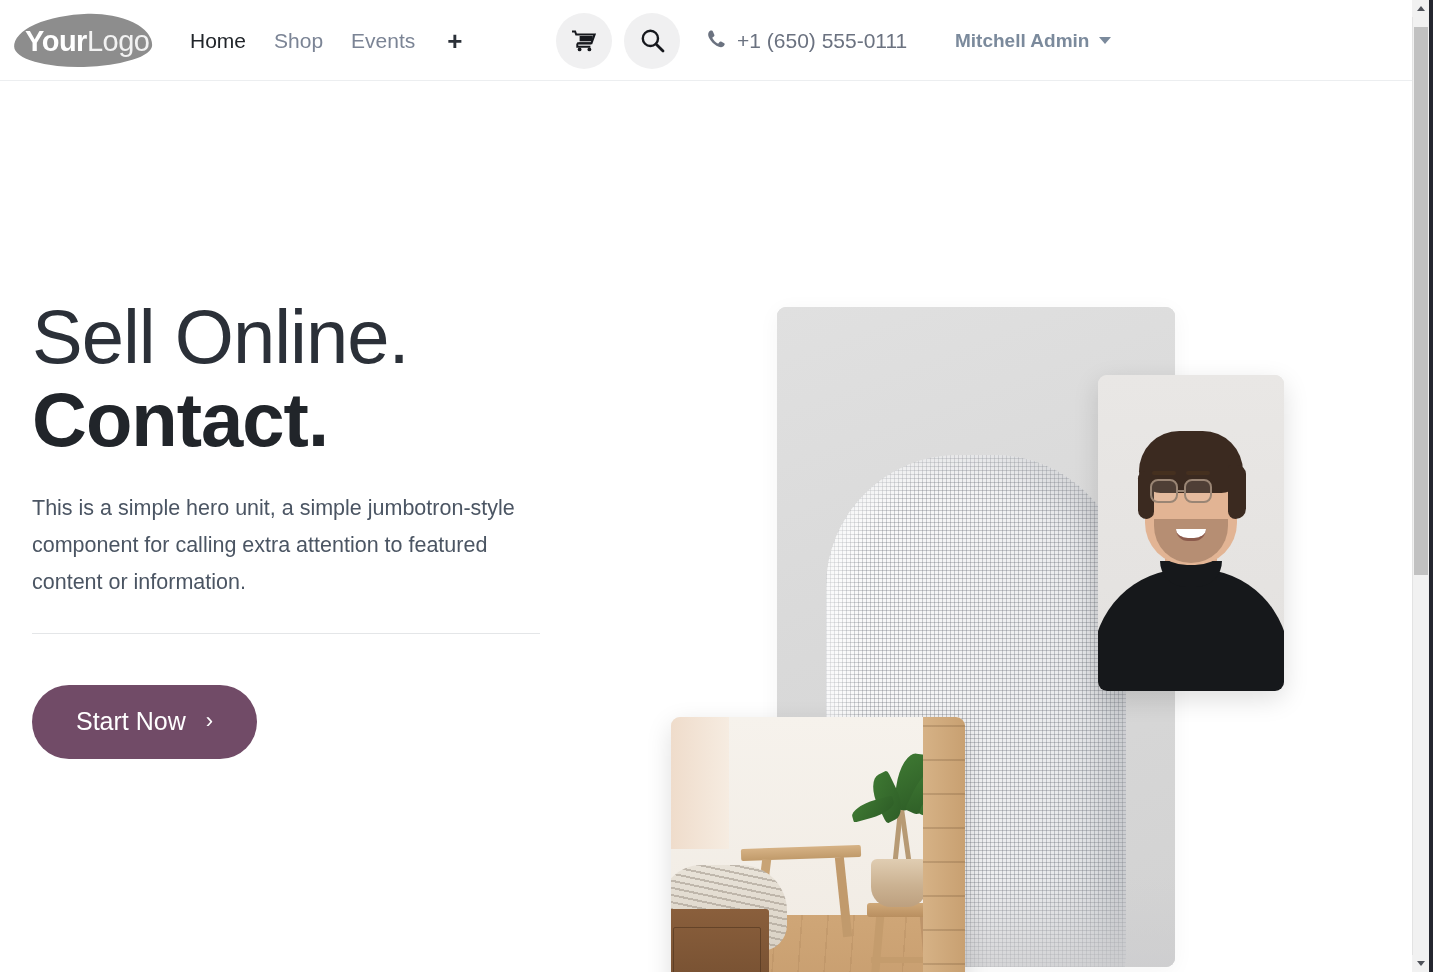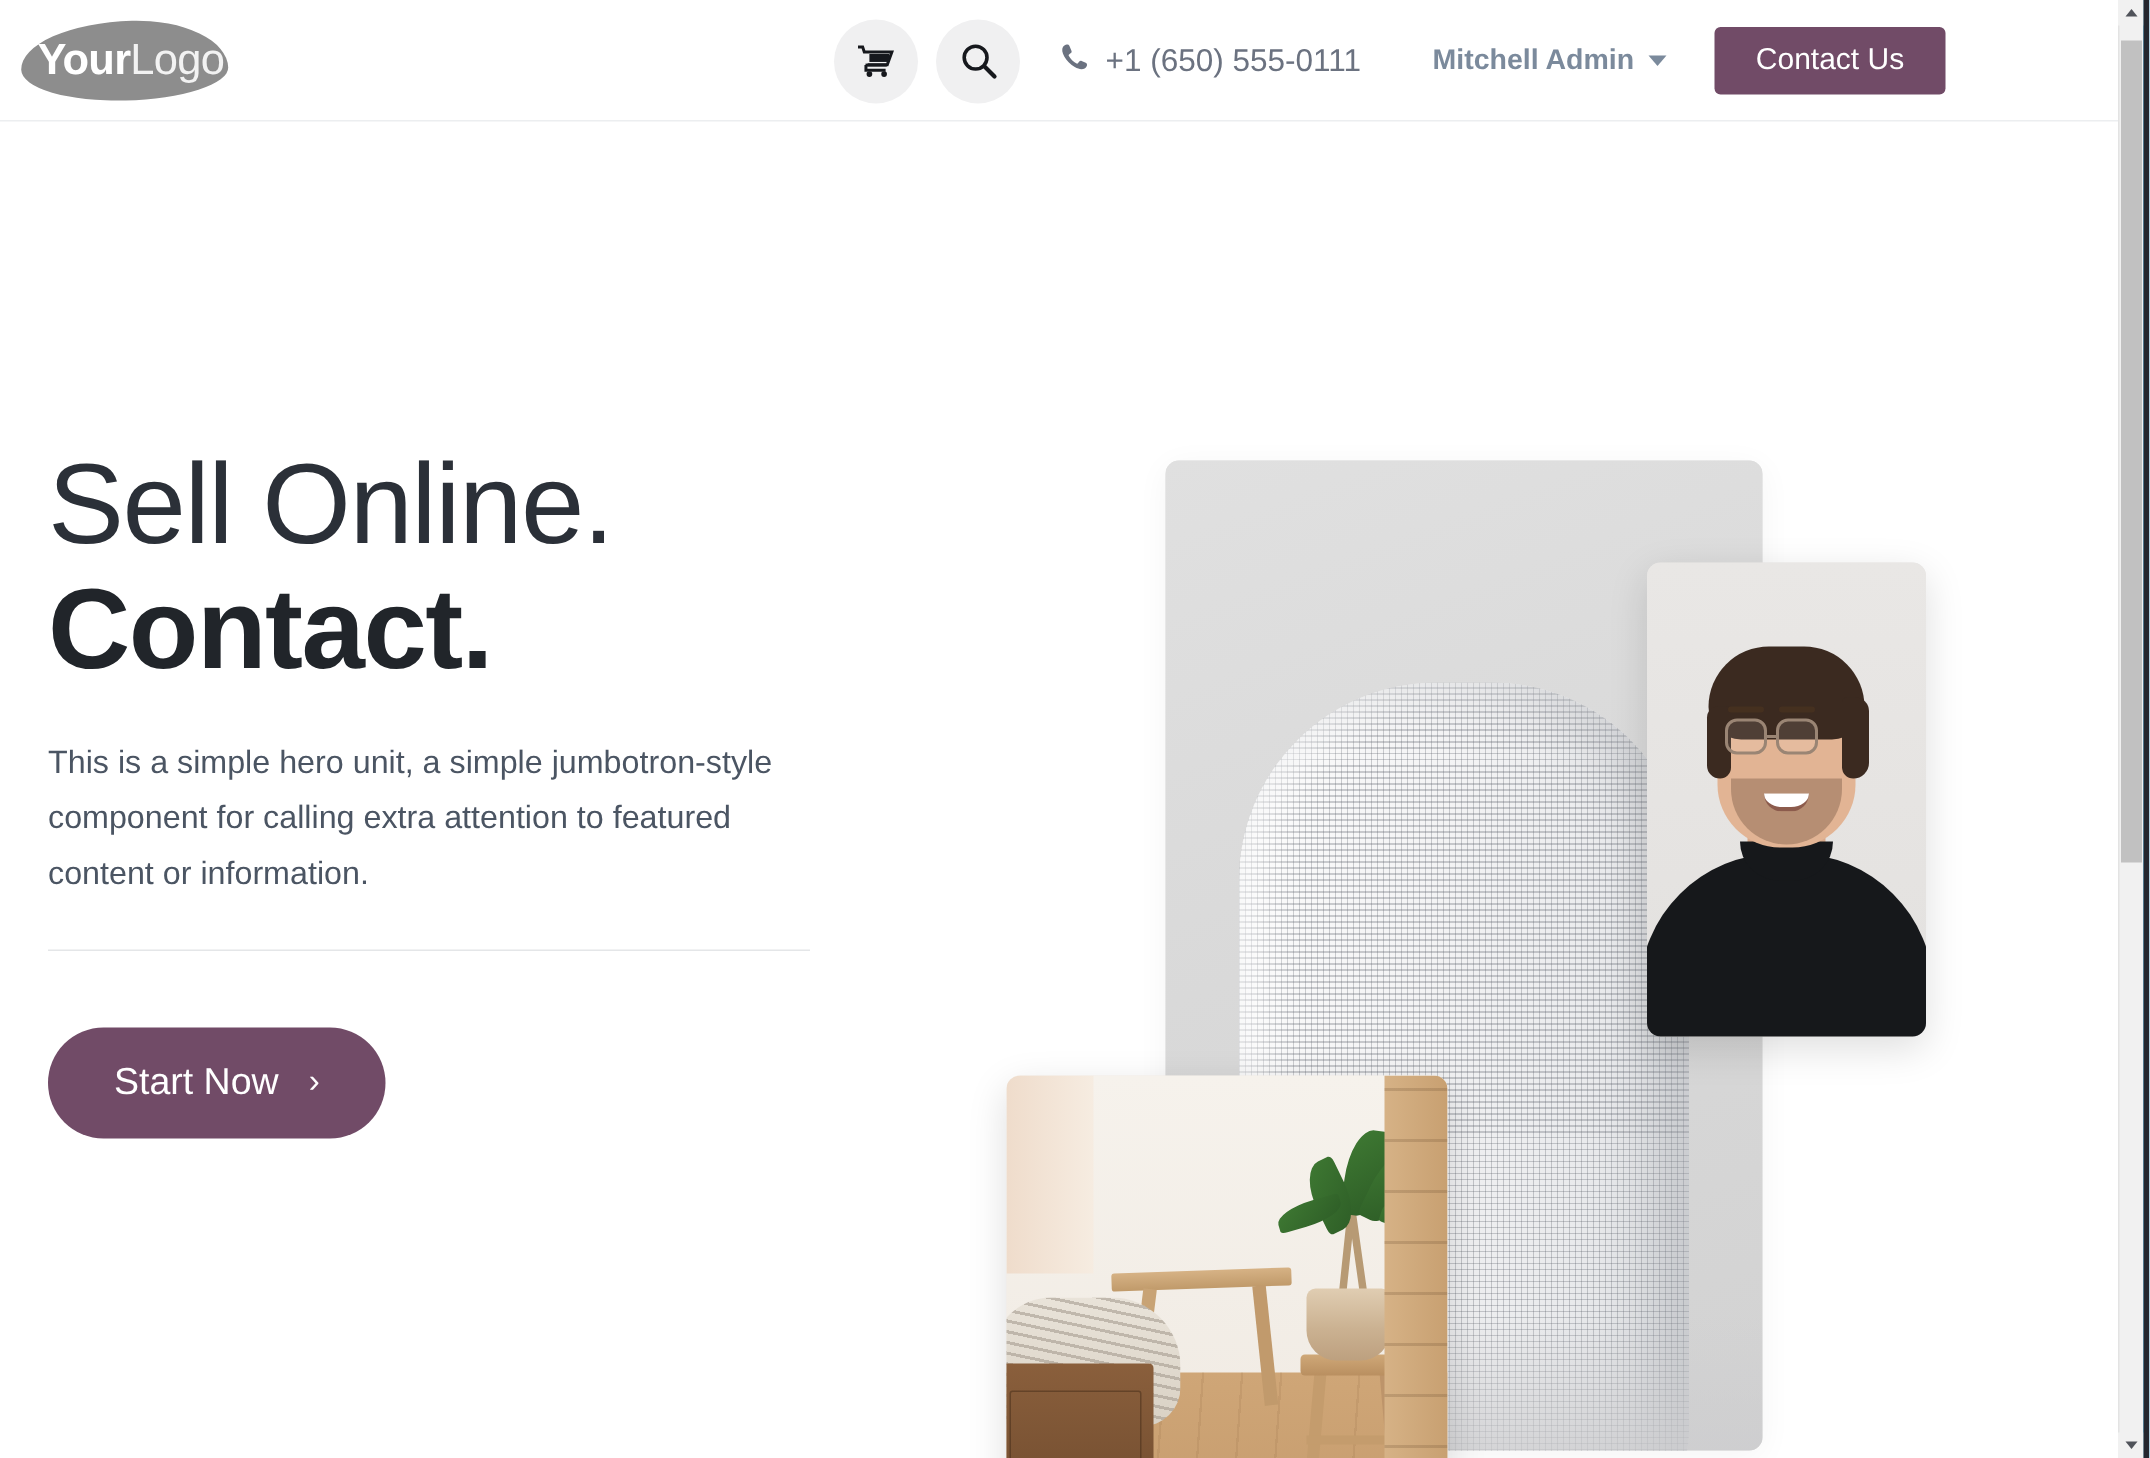--- a/index.html
+++ b/index.html
@@ -9,21 +9,21 @@
     height: 972px;
     overflow: hidden;
     background: #ffffff;
     font-family: "Liberation Sans", sans-serif;
   }
 
   #viewport {
     position: relative;
     width: 1433px;
     height: 972px;
-    background: #0ea5e9;
+    background: #e5e5e5;
     overflow: hidden;
   }
 
   
   #page {
     position: absolute;
     left: 0; top: 0;
     width: 1412px;
     height: 972px;
     background: #ffffff;
@@ -564,20 +564,26 @@
 
     <header id="site-header">
 
       <a class="brand-logo" href="#">
         <span class="logo-blob"></span>
         <span class="logo-text">
           <span class="logo-your">Your</span><span class="logo-logo">Logo</span>
         </span>
       </a>
 
+      <nav id="main-nav">
+        <a class="nav-link active" href="#">Home</a>
+        <a class="nav-link" href="#">Shop</a>
+        <a class="nav-link" href="#">Events</a>
+        <span class="nav-plus">+</span>
+      </nav>
 
       <div id="header-actions">
         <div class="icon-circle">
           <svg width="24" height="22" viewBox="0 0 24 22" aria-hidden="true">
             <path d="M0 1.4h3.1l1.1 3.2h18.4l-3.1 8.6H6.4" fill="none" stroke="#16181d" stroke-width="2"></path>
             <rect x="7.6" y="6.0" width="13.2" height="5.3" fill="#16181d"></rect>
             <path d="M5.0 13.4h14.2" stroke="#16181d" stroke-width="2" fill="none"></path>
             <path d="M5.3 13.4v3.4h13.1" stroke="#16181d" stroke-width="2" fill="none"></path>
             <circle cx="7.6" cy="19.4" r="1.9" fill="#16181d"></circle>
             <circle cx="17.4" cy="19.4" r="1.9" fill="#16181d"></circle>
@@ -598,21 +604,20 @@
           </svg>
         </span>
         <span class="phone-num">+1 (650) 555-0111</span>
       </div>
 
       <div id="user-menu">
         <span class="user-name">Mitchell Admin</span>
         <span class="caret-down"></span>
       </div>
 
-      <button id="contact-us-btn">Contact Us</button>
     </header>
 
     <section id="hero">
 
       <div id="hero-copy">
         <div class="hero-line1">Sell Online.</div>
         <div class="hero-line2">Contact.</div>
         <p class="hero-sub">This is a simple hero unit, a simple jumbotron-style component for calling extra attention to featured content or information.</p>
         <div class="hero-divider"></div>
         <button id="start-now-btn">

